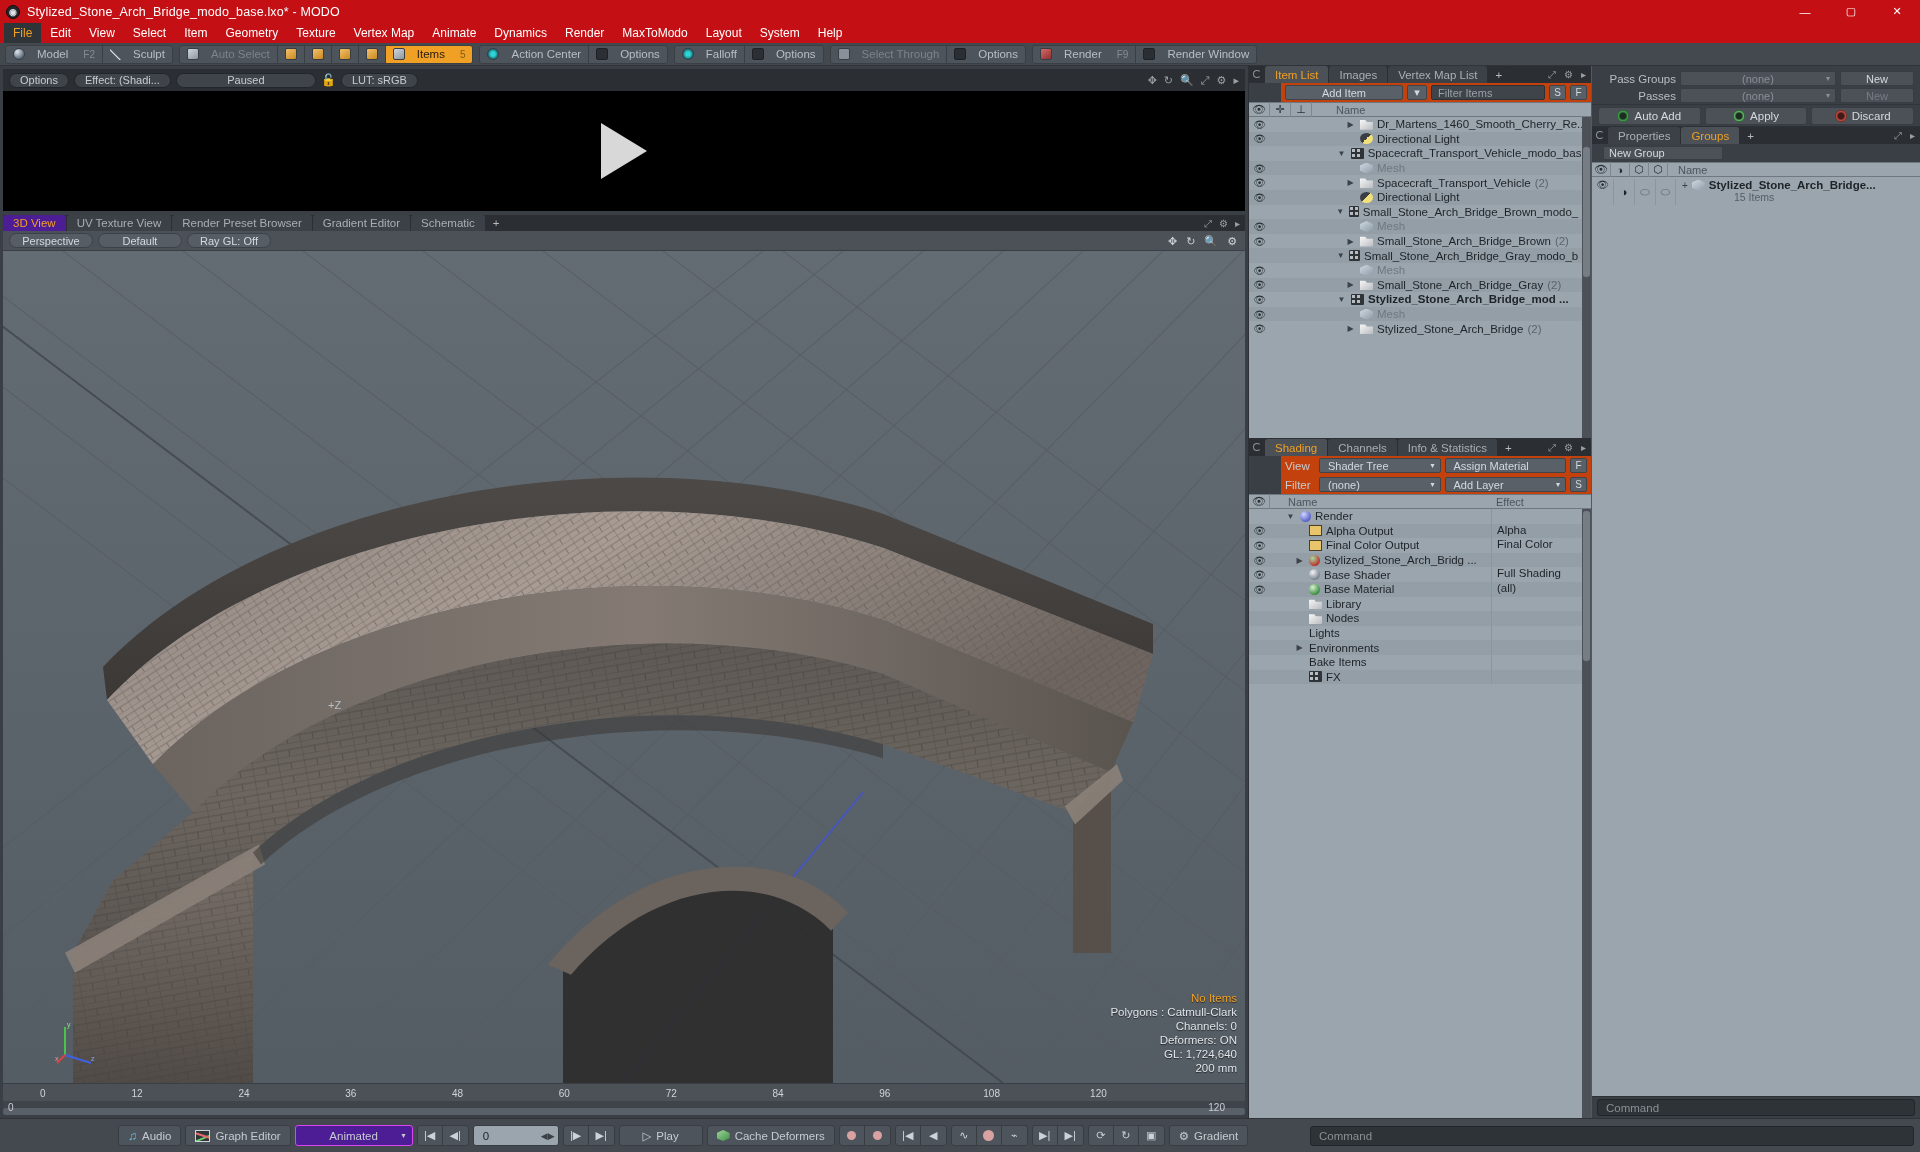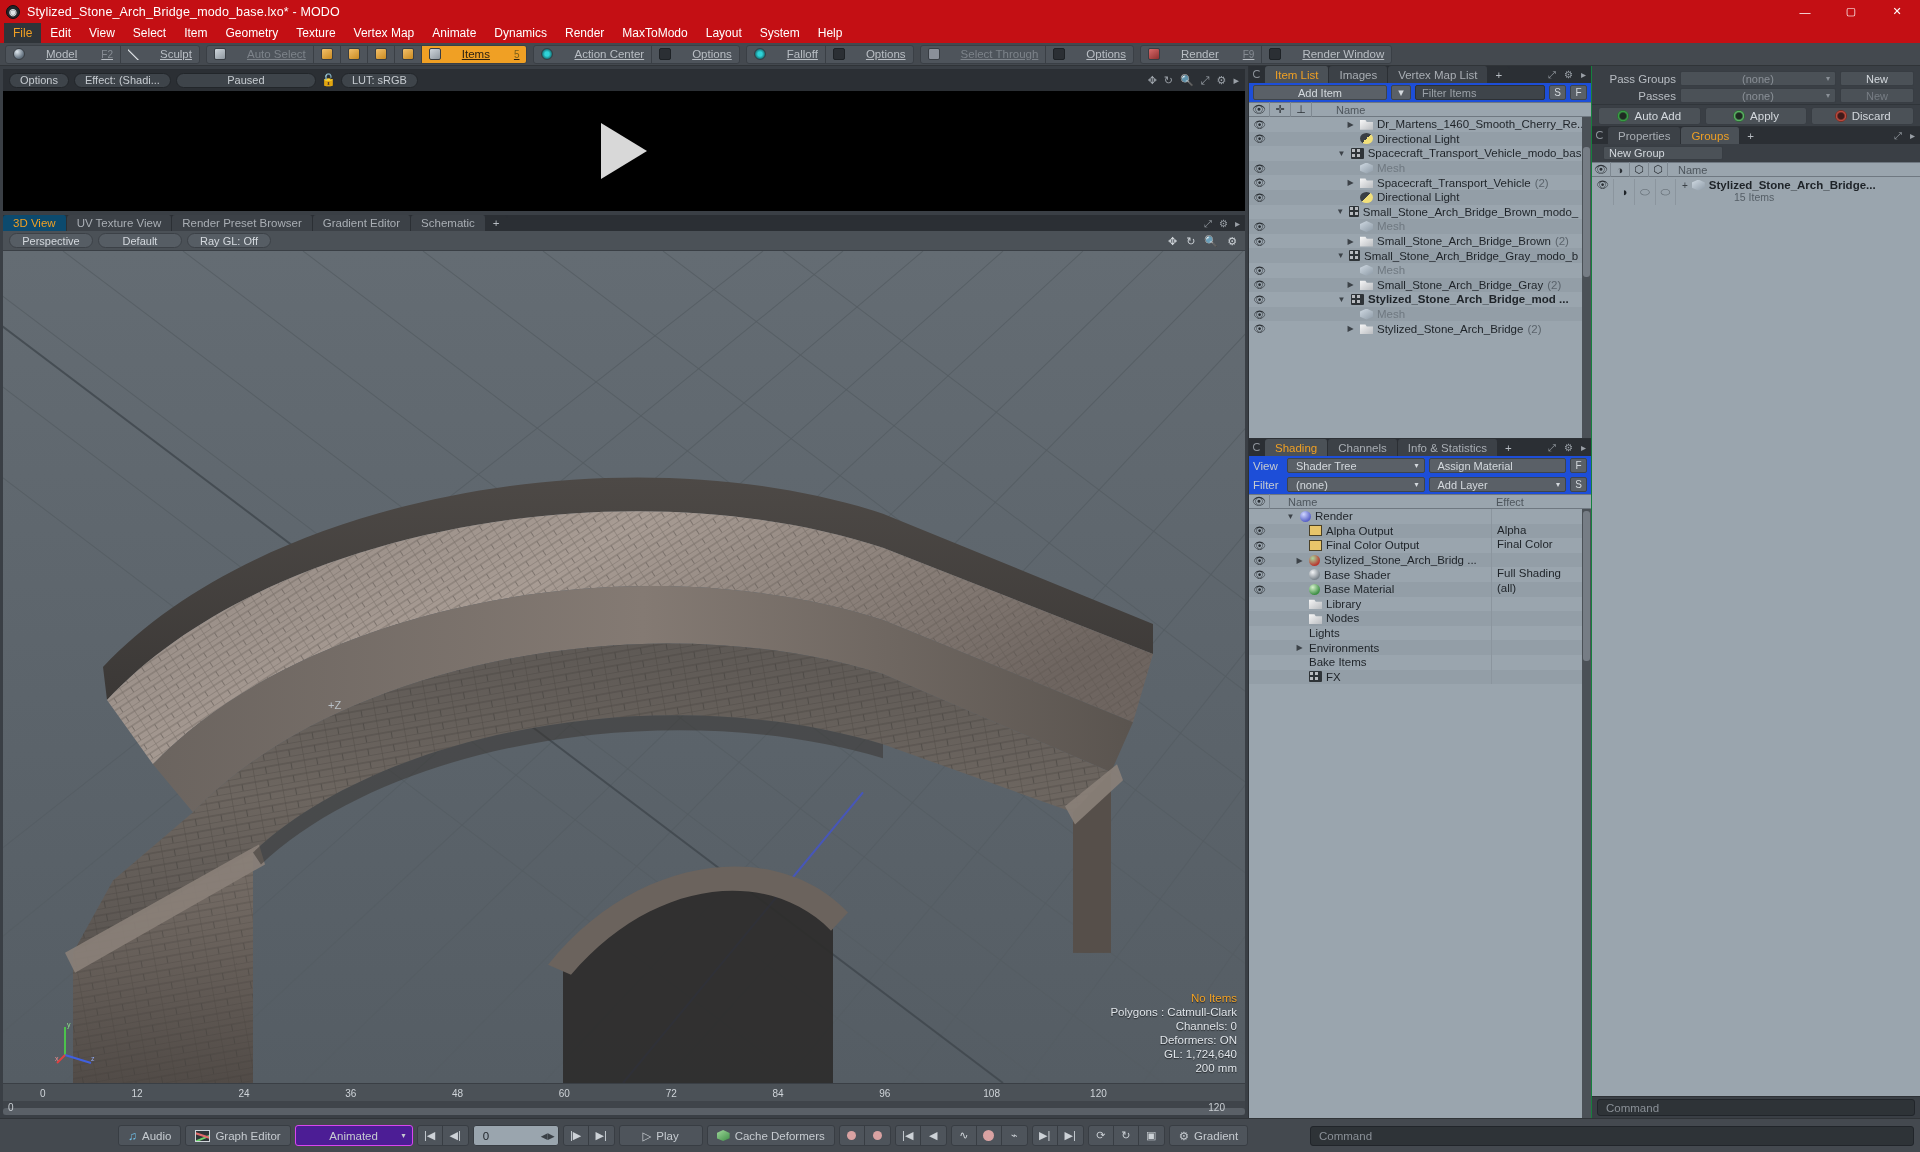--- a/index.html
+++ b/index.html
@@ -40,22 +40,22 @@
   }
   .menubar .mi.active{ background:#2f3439; color:#f0a024; }
 
   
   .modebar{
     height:23px; background:#44494f; border-bottom:1px solid #303438;
     display:flex; align-items:center; gap:0; flex:none; padding:0 2px;
   }
   .grp{ display:flex; align-items:center; height:19px; background:#4e545b;
         border:1px solid #3a3f45; border-radius:3px; margin:0 3px; overflow:hidden;}
-  .gbtn{ display:flex;align-items:center; gap:21px; height:19px; padding:0 7px;
-         color:#b9bec4; font-size:11.5px; white-space:nowrap; border-right:1px solid #3a3f45;text-decoration:underline;}
+  .gbtn{ display:flex;align-items:center; gap:12px; height:19px; padding:0 7px;
+         color:#b9bec4; font-size:11.5px; white-space:nowrap; border-right:1px solid #3a3f45;}
   .gbtn:last-child{border-right:none;}
   .gbtn.on{ background:#f0a024; color:#2a2013; }
   .gbtn.dim{ color:#7d838a; }
   .gbtn .k{ color:#868c93; font-size:10px; margin-left:3px;}
   .sq{ width:12px;height:12px;border-radius:2px;background:#6d747c;border:1px solid #383d43;}
   .sq.sphere{ border-radius:50%; background:radial-gradient(circle at 32% 28%, #dfe7ee, #6d7b88 62%, #3d4750);}
   .sq.cube{ background:linear-gradient(145deg,#cfd6dc,#8e979f); }
   .sq.cubey{ background:linear-gradient(145deg,#f3c06a,#c98a20); }
   .sq.dark{ background:#2b2f34; border:1px solid #1e2226;}
   .sq.teal{ border-radius:50%; background:radial-gradient(circle,#2fd3d8 30%, #13676b 75%); }
@@ -90,21 +90,21 @@
   
   .vp-tabs{
     height:16px; background:#2b2f34; display:flex; align-items:flex-end; margin:4px 3px 0 3px;
     position:relative; flex:none;
   }
   .vtab{
     height:16px; padding:0 10px; font-size:11.5px; color:#a9aeb4;
     display:flex;align-items:center; background:#3c4147; border-right:1px solid #2b2f34;
     border-top-left-radius:3px;border-top-right-radius:3px;
   }
-  .vtab.active{ background:#0c4a6e; color:#f0a024; }
+  .vtab.active{ background:#4c1d95; color:#f0a024; }
   .vtab.plus{ background:transparent; color:#b7bcc2; padding:0 7px;}
   .vp-tabicons{ position:absolute; right:5px; bottom:1px; display:flex; gap:7px; color:#9aa0a7; font-size:10px;}
 
   .vp-sub{ height:20px; background:#4b5157; display:flex;align-items:center;gap:5px;padding:0 6px; margin:0 3px;
            position:relative; flex:none; border-bottom:1px solid #3a3f45;}
   .vp-sub .pill{ background:#565d64; border-color:#3c4147; color:#d4d9de; min-width:84px;}
   .vp-subicons{ position:absolute; right:8px; top:0; height:20px; display:flex;align-items:center;gap:9px;color:#cdd2d7;font-size:11px;}
 
   
   .viewport{
@@ -139,21 +139,21 @@
     padding-left:16px;
   }
   .panel-tabs .dot{ position:absolute; left:4px; top:4px; width:8px;height:8px;border-radius:50%;
                     border:1.5px solid #8e949b; border-right-color:transparent;}
   .ptab{ height:17px; padding:0 10px; font-size:11.5px; color:#a9aeb4; display:flex;align-items:center;
          background:#3c4147; border-right:1px solid #2b2f34; border-top-left-radius:3px;border-top-right-radius:3px;}
   .ptab.active{ background:#4b5157; color:#f0a024;}
   .ptab.plus{ background:transparent; padding:0 7px; color:#b7bcc2;}
   .ptab-icons{ position:absolute; right:5px; bottom:2px; display:flex;gap:8px;color:#9aa0a7;font-size:10px;}
 
-  .toolrow{ height:19px; background:#1d4ed8; display:flex;align-items:center; gap:4px; padding:2px 4px; flex:none;}
+  .toolrow{ height:19px; background:#c2410c; display:flex;align-items:center; gap:4px; padding:2px 4px; flex:none;margin-left:32px;}
   .tbtn{ height:15px; background:#5a6067; border:1px solid #3e444a; border-radius:2px;
          display:flex;align-items:center;justify-content:center; color:#d4d9de; font-size:11px; padding:0 8px;}
   .tbtn.flex{ flex:1; }
   .tbtn.caret{ width:20px; padding:0;}
   .tfield{ height:15px; flex:1; background:#3e444a; border:1px solid #2c3034; border-radius:2px;
            color:#9aa0a7; font-size:11px; display:flex;align-items:center; padding:0 6px;}
   .tsq{ width:17px;height:15px; background:#5a6067;border:1px solid #3e444a;border-radius:2px;
         display:flex;align-items:center;justify-content:center;font-size:10px;color:#d4d9de;}
 
   .listhead{

